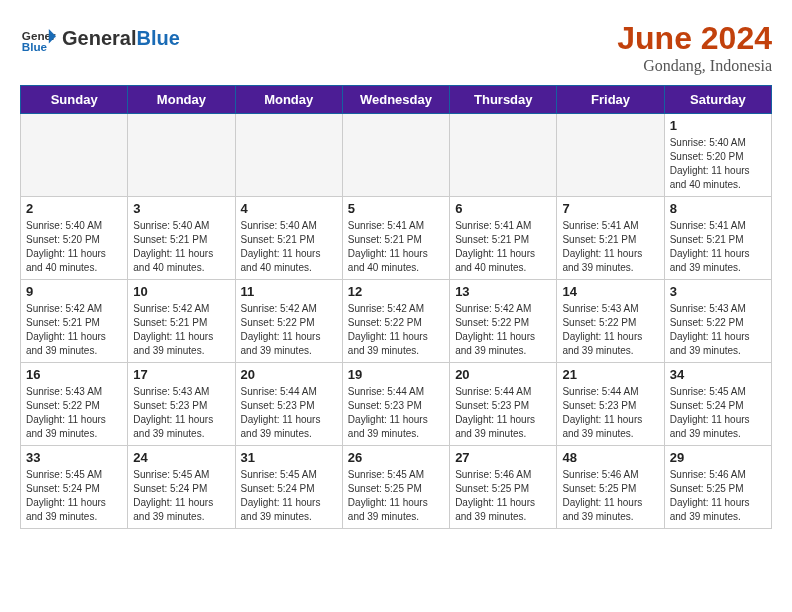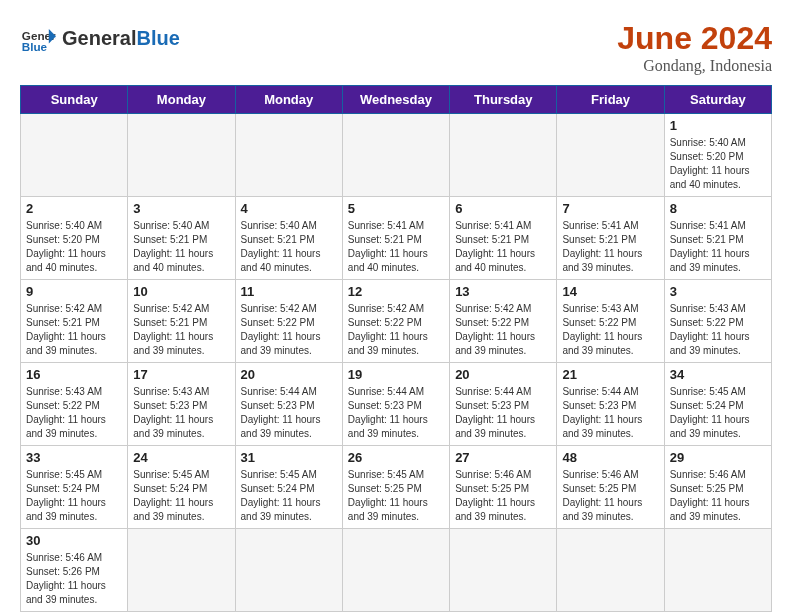--- a/index.html
+++ b/index.html
@@ -300,28 +300,14 @@
 Sunset: 5:25 PM
 Daylight: 11 hours and 39 minutes.</div>
         </td>
         <td>
           <span class="day-num">29</span>
           <div class="day-info" style="white-space: pre-wrap;">Sunrise: 5:46 AM
 Sunset: 5:25 PM
 Daylight: 11 hours and 39 minutes.</div>
         </td>
       </tr>
-      <tr class="last-row">
-        <td>
-          <span class="day-num">30</span>
-          <div class="day-info" style="white-space: pre-wrap;">Sunrise: 5:46 AM
-Sunset: 5:26 PM
-Daylight: 11 hours and 39 minutes.</div>
-        </td>
-        <td class="empty"></td>
-        <td class="empty"></td>
-        <td class="empty"></td>
-        <td class="empty"></td>
-        <td class="empty"></td>
-        <td class="empty"></td>
-      </tr>
     </tbody>
 </table>
 
 </body></html>

